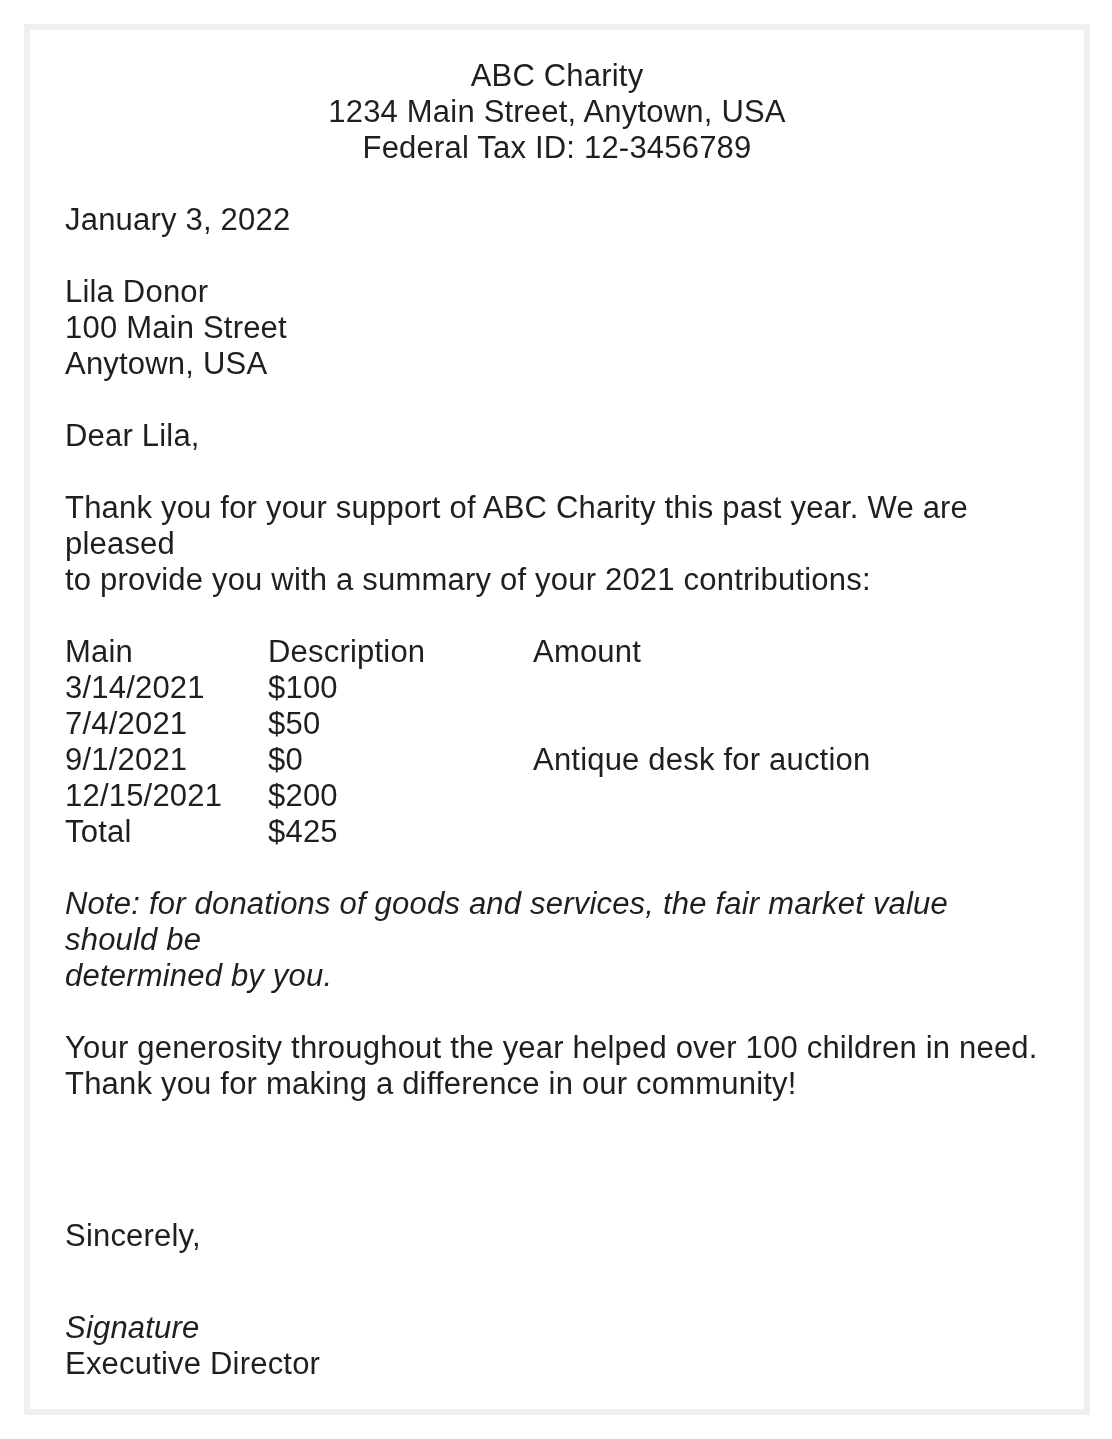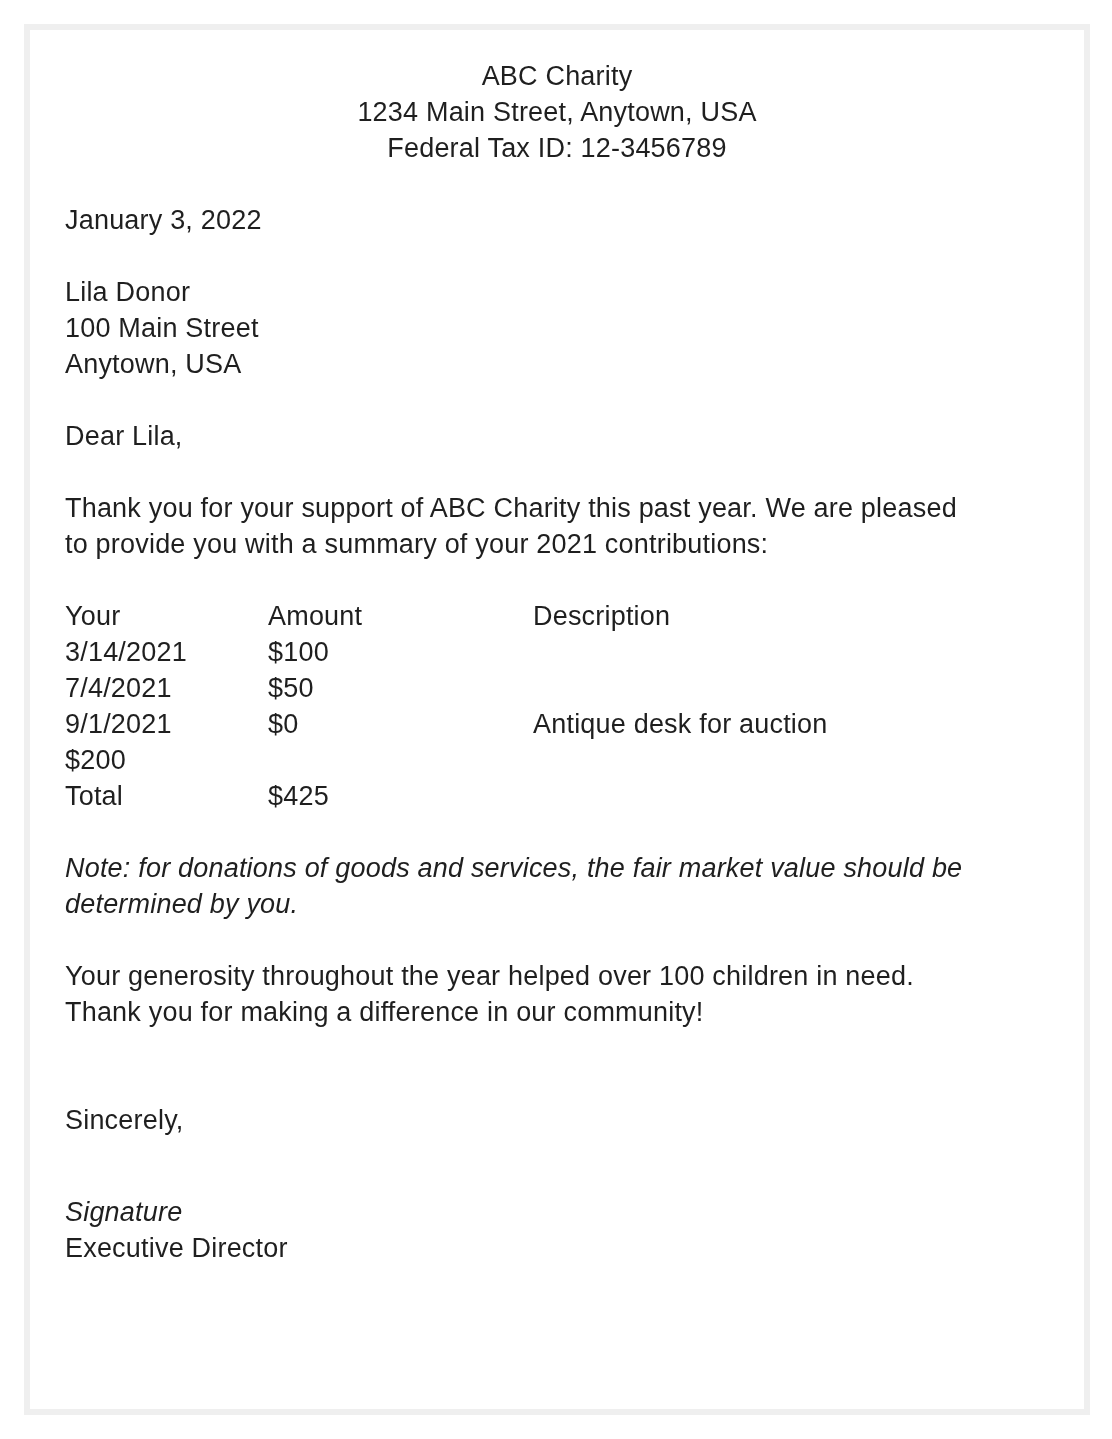--- a/index.html
+++ b/index.html
@@ -17,21 +17,21 @@
     position: absolute;
     left: 24px;
     top: 24px;
     width: 1054px;
     height: 1379px;
     background: #ffffff;
     border: 6px solid #efefef;
   }
   .content {
     padding: 28px 35px 0 35px;
-    font-size: 27px;
+    font-size: 31px;
     line-height: 36px;
     color: #1f1f1f;
     letter-spacing: 0.2px;
   }
   .letterhead {
     text-align: center;
   }
   .block {
     margin-top: 36px;
   }
@@ -42,21 +42,21 @@
     font-style: italic;
   }
   .donation-table {
     margin-top: 36px;
   }
   .t-row {
     display: grid;
     grid-template-columns: 203px 265px 1fr;
   }
   .sign-off {
-    margin-top: 72px;
+    margin-top: 116px;
   }
   .signature-line {
     margin-top: 56px;
   }
 </style>
 </head>
 <body>
 
 <div class="page-frame">
   <div class="content">
@@ -75,40 +75,41 @@
       <div>Anytown, USA</div>
     </div>
 
     <div class="block">Dear Lila,</div>
 
     <div class="block pre">Thank you for your support of ABC Charity this past year. We are pleased
 to provide you with a summary of your 2021 contributions:</div>
 
     <div class="donation-table">
       <div class="t-row">
-        <div>Your</div>
+        <div>Main</div>
+        <div>Description</div>
         <div>Amount</div>
-        <div>Description</div>
       </div>
       <div class="t-row">
         <div>3/14/2021</div>
         <div>$100</div>
         <div></div>
       </div>
       <div class="t-row">
         <div>7/4/2021</div>
         <div>$50</div>
         <div></div>
       </div>
       <div class="t-row">
         <div>9/1/2021</div>
         <div>$0</div>
         <div>Antique desk for auction</div>
       </div>
       <div class="t-row">
+        <div>12/15/2021</div>
         <div>$200</div>
         <div></div>
       </div>
       <div class="t-row">
         <div>Total</div>
         <div>$425</div>
         <div></div>
       </div>
     </div>
 

